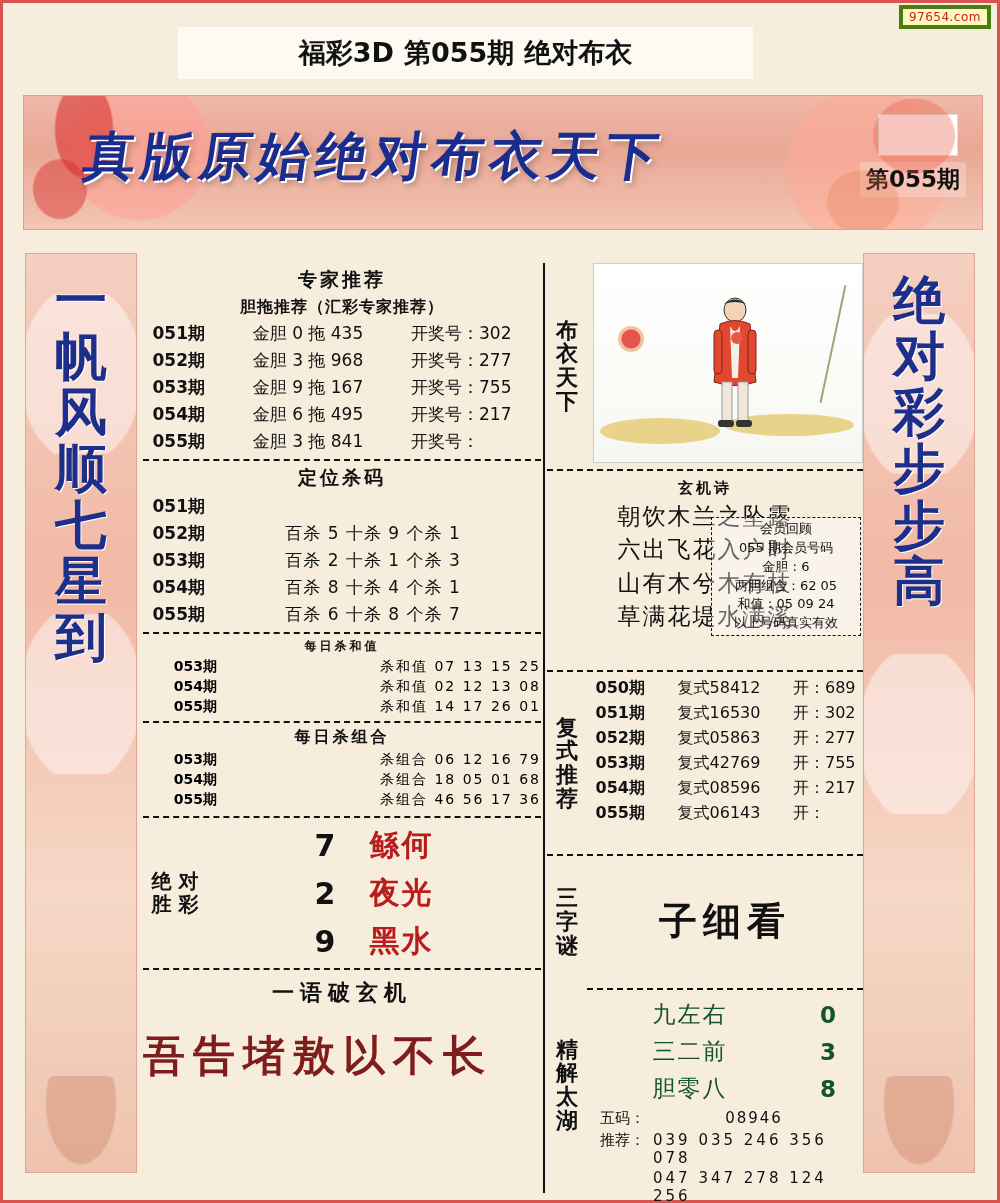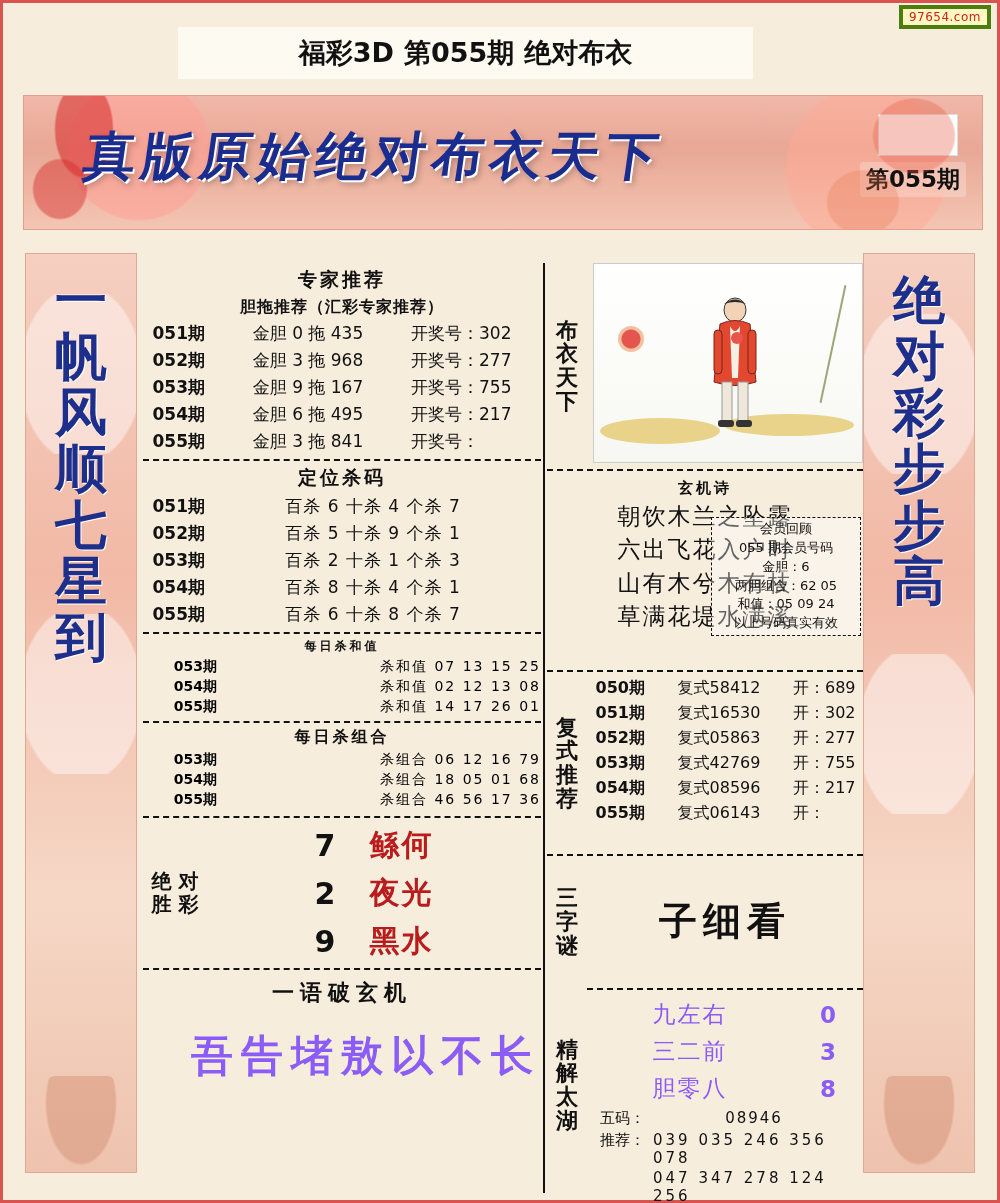--- a/index.html
+++ b/index.html
@@ -150,21 +150,21 @@
   .jdsc .items{flex:1;}
   .jdsc .item{display:flex;align-items:center;justify-content:center;gap:34px;height:48px;}
   .jdsc .num{font-size:30px;font-weight:bold;color:#111;}
   .jdsc .word{font-size:30px;font-weight:bold;color:#b91c1c;letter-spacing:2px;}
 
   .yiyu{
     text-align:center;font-size:22px;font-weight:bold;letter-spacing:6px;color:#111;
     padding:8px 0 2px;
   }
   .bigphrase{
-    text-align:right;font-size:42px;font-weight:bold;letter-spacing:8px;color:#8b5cf6;
+    text-align:left;font-size:42px;font-weight:bold;letter-spacing:8px;color:#7f1d1d;
     font-family:Liberation Serif, serif;
     padding:18px 0 0;
   }
 
   
   .vlabel{
     width:40px;text-align:center;font-size:22px;font-weight:bold;color:#111;
     line-height:1.08;
     display:flex;flex-direction:column;justify-content:center;align-items:center;
   }
@@ -210,21 +210,21 @@
   .fushi-row{font-size:16px;display:flex;align-items:center;padding:2px 0;color:#111;}
   .fushi-row .a{width:58px;text-align:right;font-weight:bold;}
   .fushi-row .b{flex:1;text-align:center;}
   .fushi-row .c{width:70px;text-align:left;}
 
   .zixikan{
     text-align:center;font-size:38px;font-weight:bold;letter-spacing:6px;color:#111;
     font-family:"DejaVu Serif","Liberation Serif",serif;
     line-height:130px;
   }
-  .riddle-row{display:flex;align-items:center;font-size:23px;color:#8b5cf6;padding:3px 0;}
+  .riddle-row{display:flex;align-items:center;font-size:23px;color:#14532d;padding:3px 0;}
   .riddle-row .w{flex:1;text-align:center;letter-spacing:2px;}
   .riddle-row .n{width:70px;text-align:center;font-weight:bold;}
   .wuma{font-size:15px;color:#111;display:flex;padding:2px 0;}
   .wuma .lab{width:58px;text-align:right;}
   .wuma .val{flex:1;text-align:center;letter-spacing:2px;}
   .tuijian{font-size:15px;color:#111;display:flex;padding:1px 0;}
   .tuijian .lab{width:58px;text-align:right;}
   .tuijian .val{flex:1;text-align:left;padding-left:8px;letter-spacing:3px;}
 </style>
 </head>
@@ -320,21 +320,20 @@
           </div>
         </div>
       </div>
 
       <div class="dash-h" style="margin:4px 0 0"></div>
 
       <div class="blk">
         <div class="blk-title">定位杀码</div>
         <div class="row-line">
           <div class="issue">051期</div>
-          <div class="body">百杀 6 十杀 4 个杀 7</div>
         </div>
         <div class="row-line">
           <div class="issue">052期</div>
           <div class="body">百杀 5 十杀 9 个杀 1</div>
         </div>
         <div class="row-line">
           <div class="issue">053期</div>
           <div class="body">百杀 2 十杀 1 个杀 3</div>
         </div>
         <div class="row-line">

